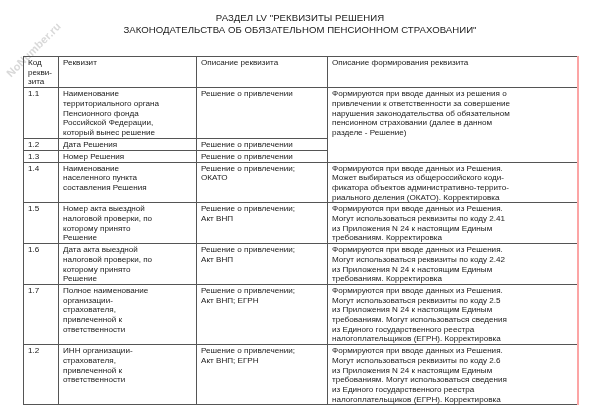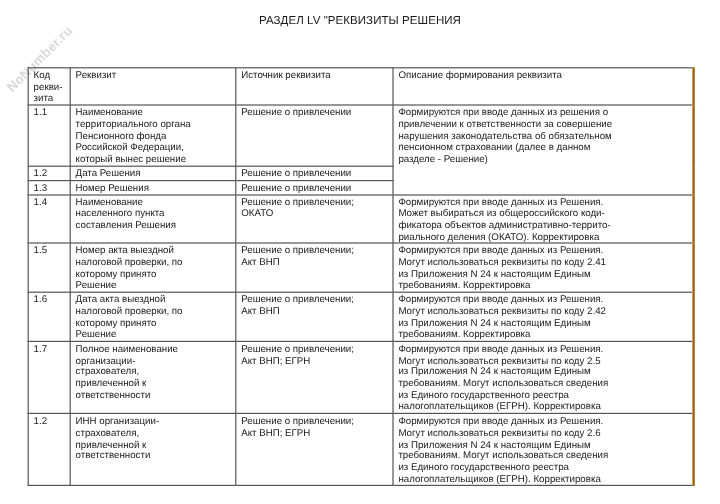--- a/index.html
+++ b/index.html
@@ -24,54 +24,55 @@
     font-size: 8.1px; line-height: 9.7px; padding-left: 12px;
   }
   table.req td {
     border: 1px solid #555; vertical-align: top; padding: 1px 4px 0 4px;
     white-space: pre-line; overflow: hidden;
   }
   col.c1 { width: 35px; }
   col.c2 { width: 138px; }
   col.c3 { width: 131px; }
   col.c4 { width: 250px; }
-  table.req td.right { border-right: 2px solid #a16207; }
+  table.req td.right { border-right: 2px solid #fca5a5; }
   tr.h-hdr td { height: 28px; }
   tr.h11 td { height: 49px; }
   tr.h12 td { height: 8px; }
   tr.h13 td { height: 9px; }
   tr.h14 td { height: 38px; }
   tr.h15 td { height: 38px; }
   tr.h16 td { height: 38px; }
   tr.h17 td { height: 57px; }
   tr.h18 td { height: 57px; }
 </style>
 </head>
 <body>
 
 <div class="watermark">NoNumber.ru</div>
 
 <div class="title">
   <div>РАЗДЕЛ LV "РЕКВИЗИТЫ РЕШЕНИЯ</div>
+  <div>ЗАКОНОДАТЕЛЬСТВА ОБ ОБЯЗАТЕЛЬНОМ ПЕНСИОННОМ СТРАХОВАНИИ"</div>
 </div>
 
 <table class="req">
   <colgroup>
       <col class="c1">
       <col class="c2">
       <col class="c3">
       <col class="c4">
     </colgroup>
   <tbody>
       <tr class="h-hdr">
     <td>Код
 рекви-
 зита</td>
     <td>Реквизит</td>
-    <td>Источник реквизита</td>
+    <td>Описание реквизита</td>
     <td class="right">Описание формирования реквизита</td>
   </tr>
   <tr class="h11">
     <td>1.1</td>
     <td>Наименование
 территориального органа
 Пенсионного фонда
 Российской Федерации,
 который вынес решение</td>
     <td>Решение о привлечении</td>

